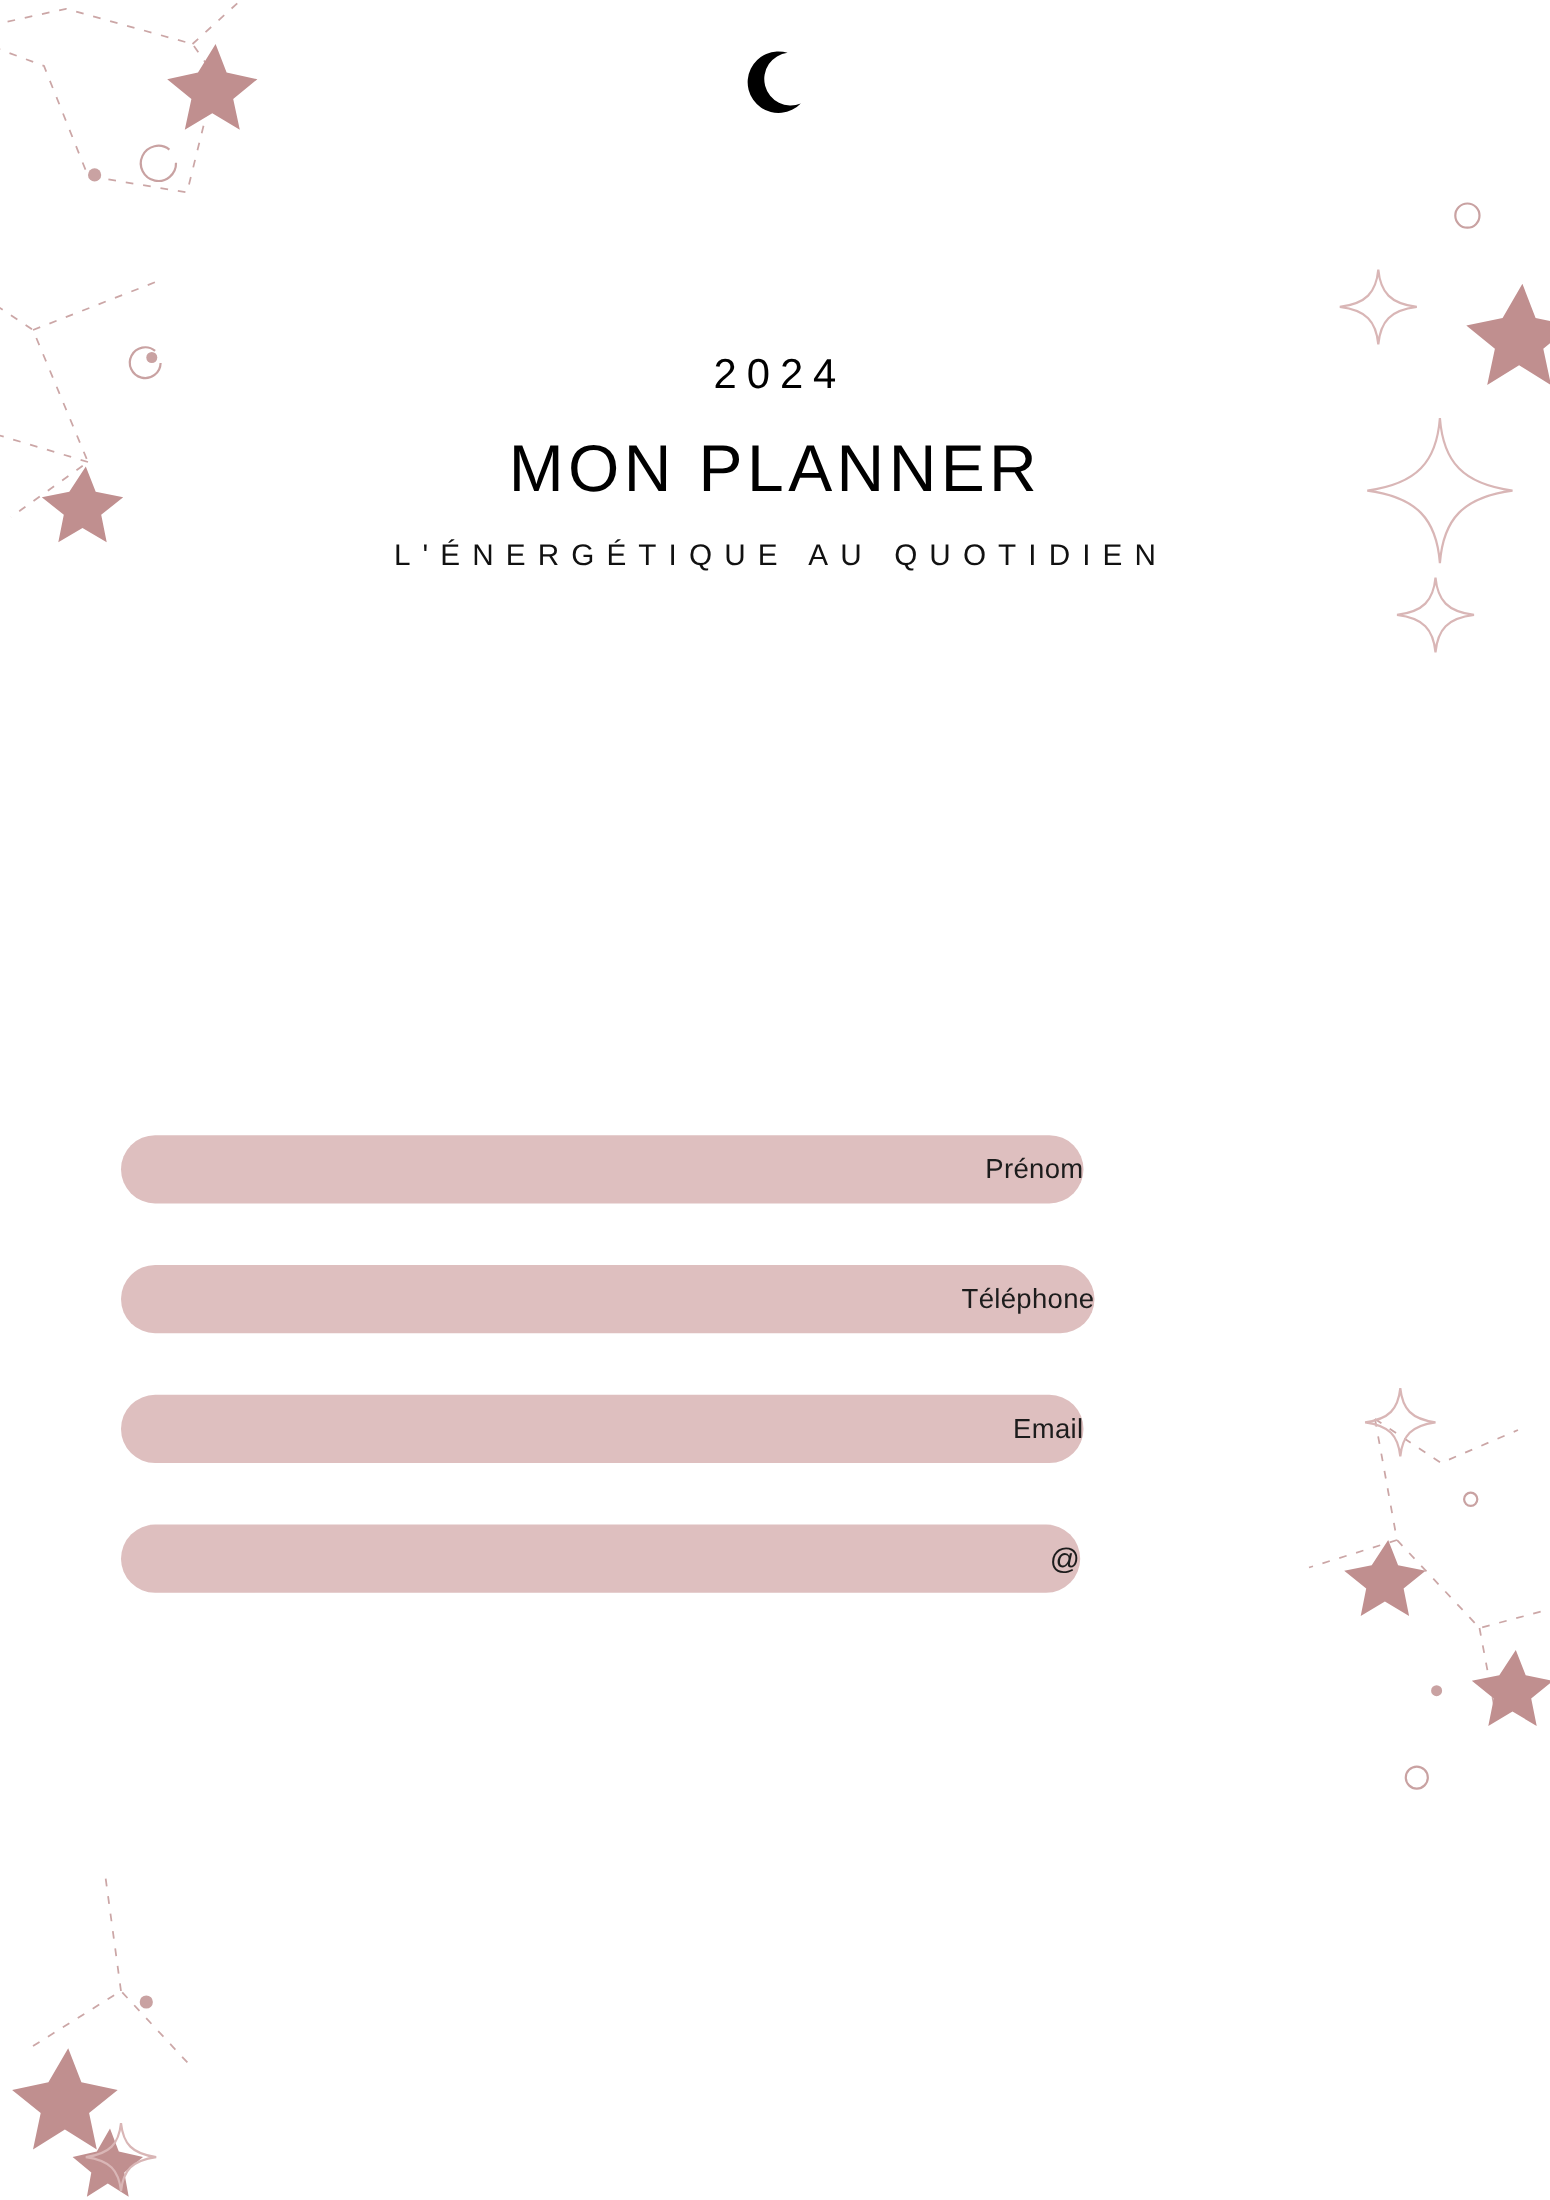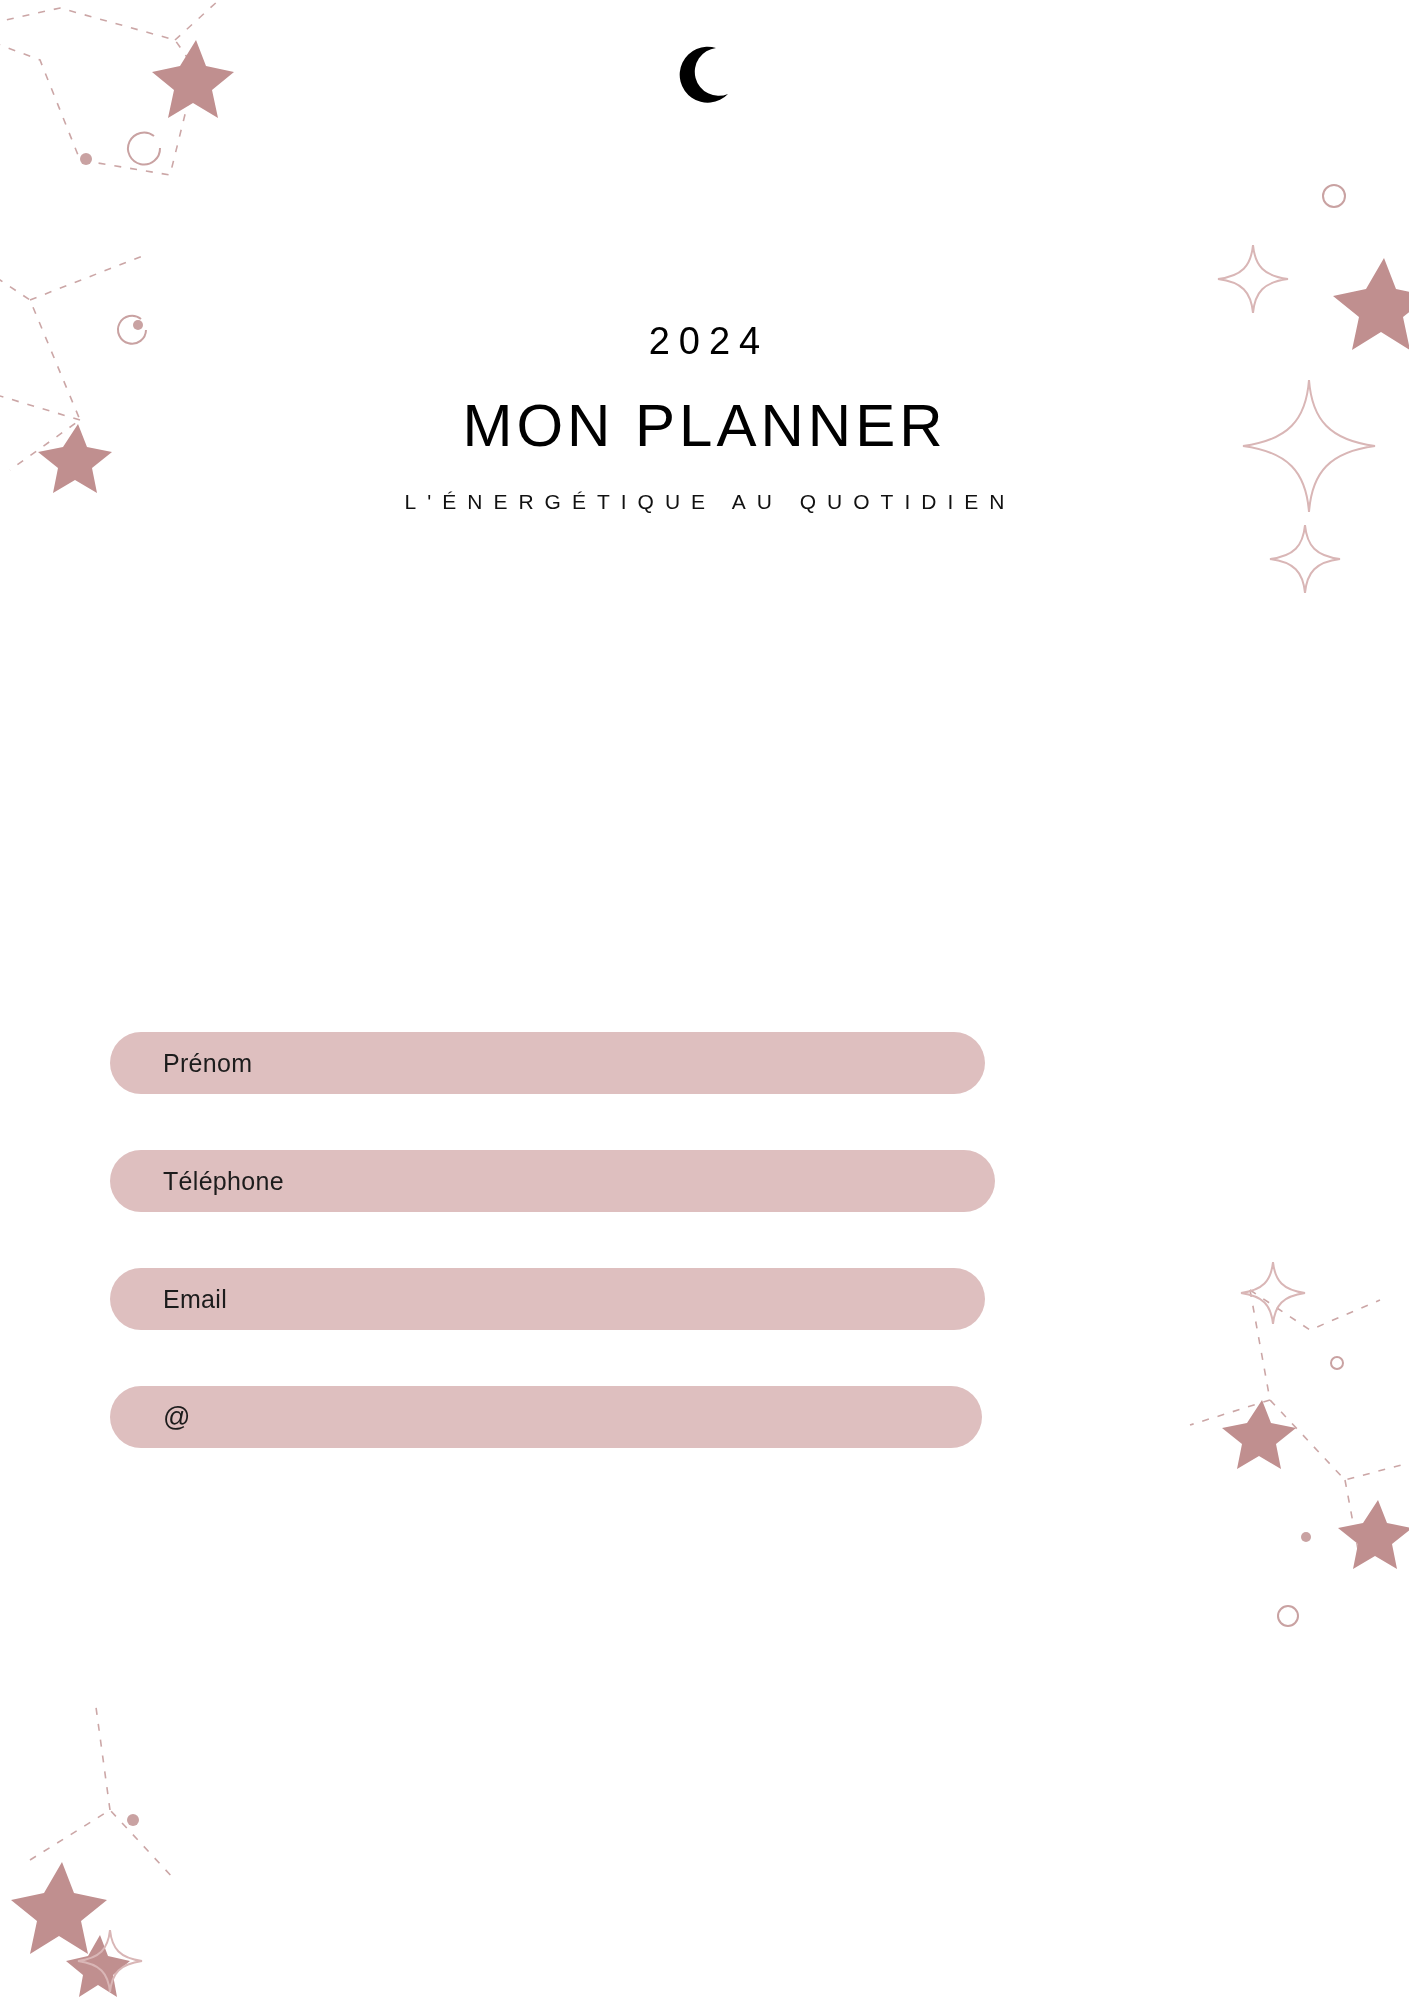--- a/index.html
+++ b/index.html
@@ -58,21 +58,21 @@
   .main-title {
     font-size: 60px;
     letter-spacing: 4px;
     font-weight: 400;
     color: #000;
     margin: 0 0 34px 0;
     line-height: 1.02;
     font-family: "Liberation Sans", sans-serif;
   }
   .subtitle {
-    font-size: 21px;
+    font-size: 27px;
     letter-spacing: 11px;
     font-weight: 400;
     color: #111;
     margin: 0;
     padding-left: 11px;
   }
 
   
   .fields {
     position: absolute;
@@ -83,20 +83,21 @@
   .field {
     position: relative;
     height: 62px;
     border-radius: 31px;
     background: #debfbf;
     margin-bottom: 56px;
     display: flex;
     align-items: center;
     box-sizing: border-box;
     padding-left: 53px;
+    justify-content: flex-end;
   }
   .field.w1 { width: 875px; }
   .field.w2 { width: 885px; margin-top: 19px; }
   .field.w3 { width: 875px; }
   .field.w4 { width: 872px; }
   .field-label {
     font-size: 25px;
     color: #1c1c1c;
     font-family: "Liberation Sans", sans-serif;
     letter-spacing: 0.3px;

